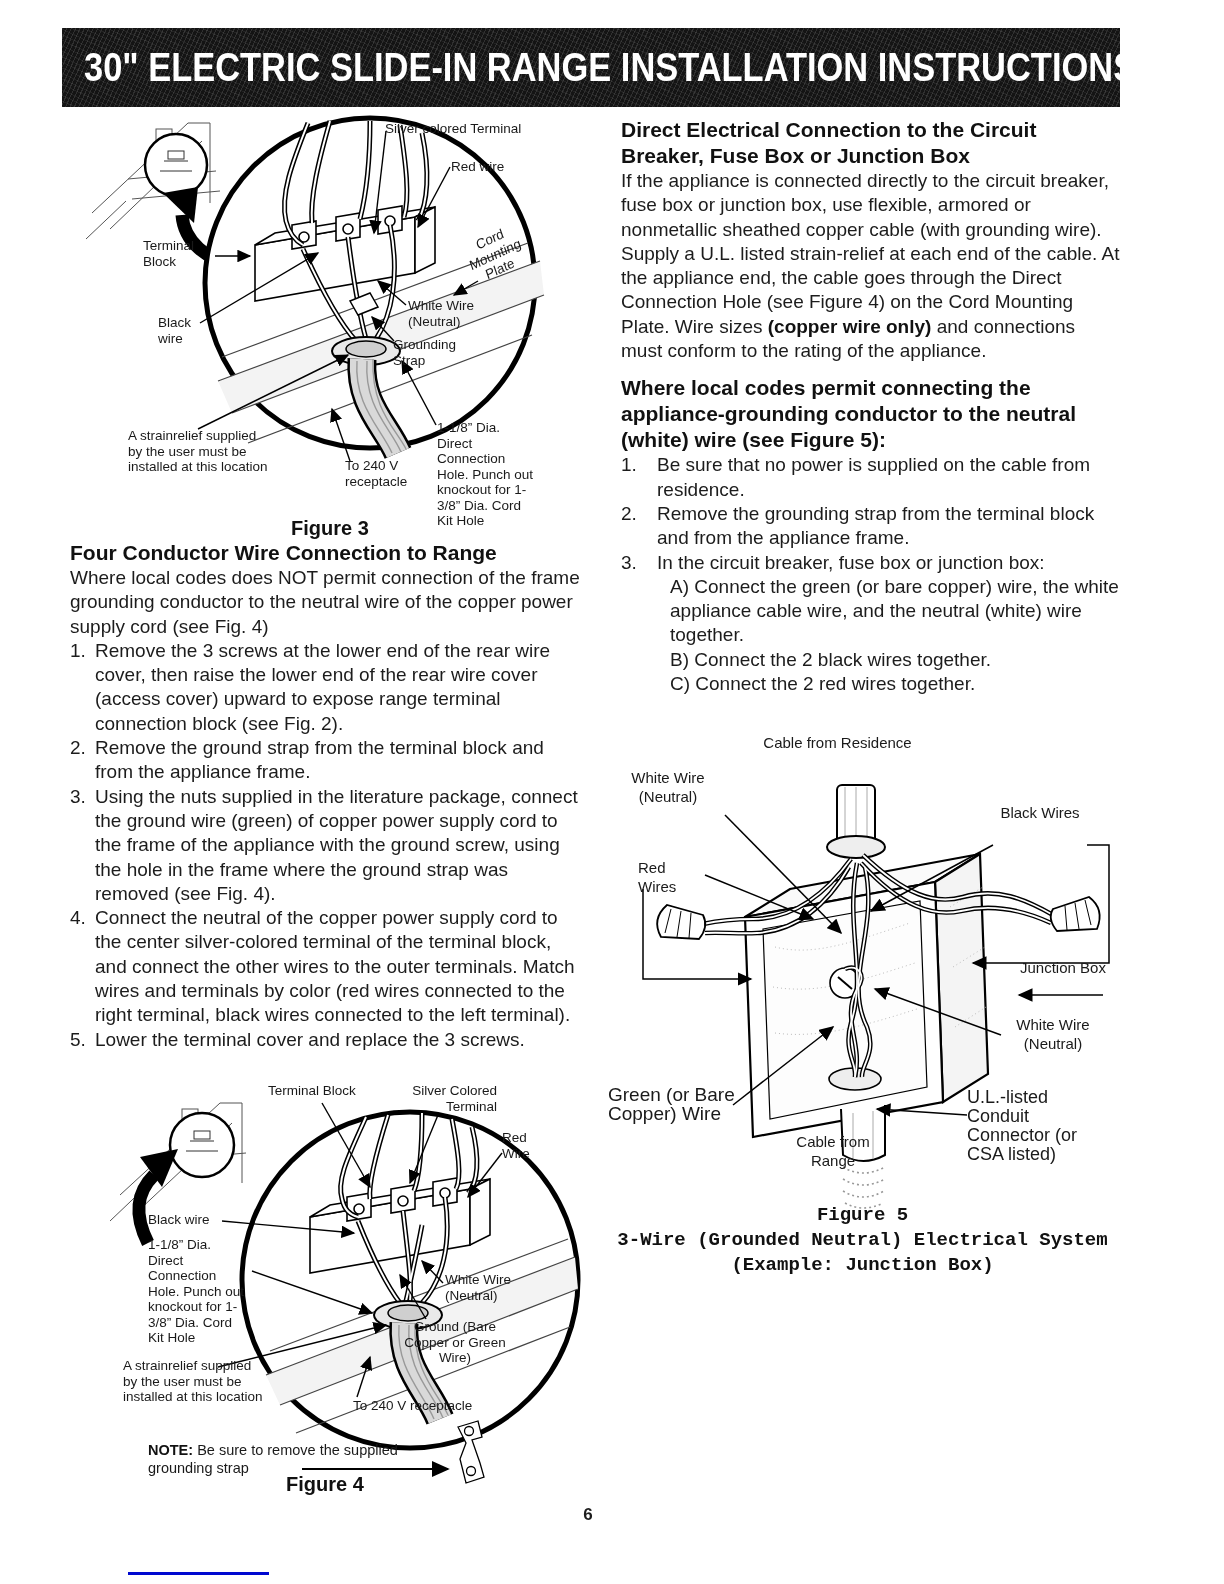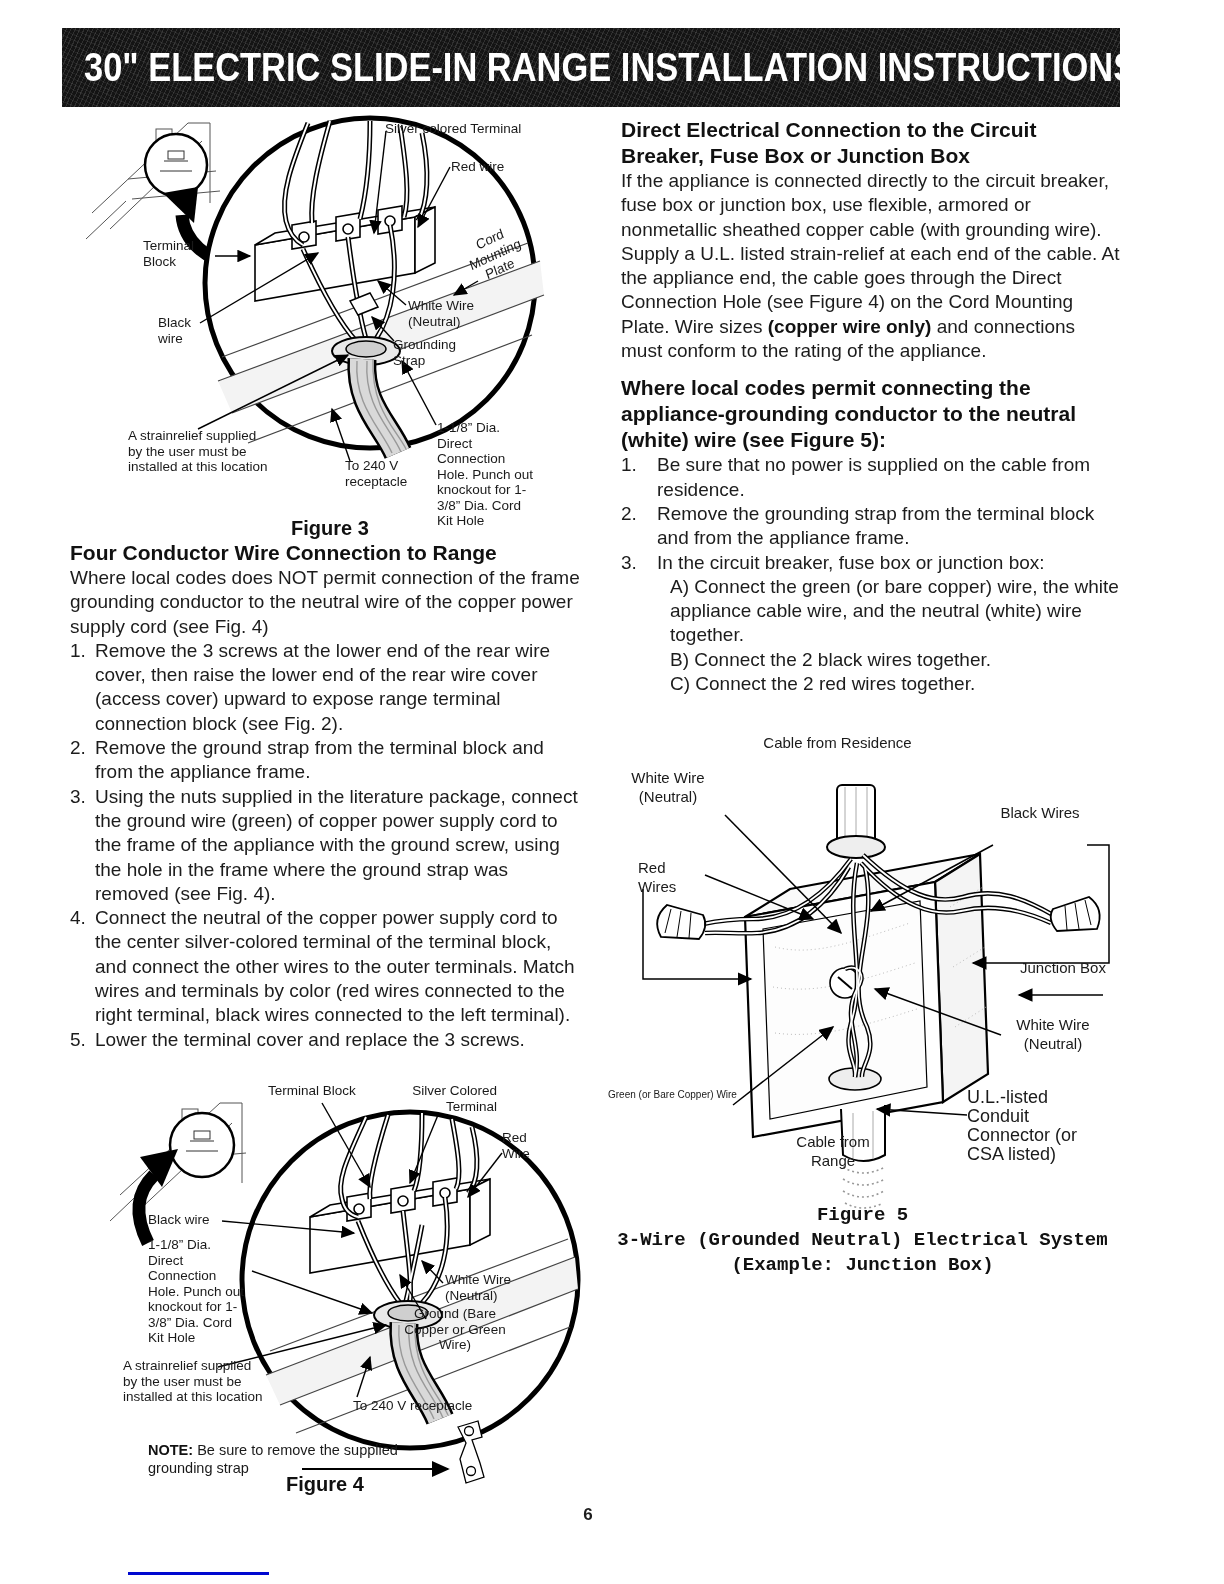--- a/index.html
+++ b/index.html
@@ -287,21 +287,21 @@
         <path d="M0,0 L10,4.5 L0,9 Z" fill="#000"></path>
       </marker>
     </defs>
   </svg>
   <div class="lbl" style="left:150px;top:6px;width:165px;text-align:center;font-size:15px;line-height:19px;">Cable from Residence</div>
   <div class="lbl" style="left:7px;top:41px;width:112px;text-align:center;font-size:15px;line-height:19px;">White Wire (Neutral)</div>
   <div class="lbl" style="left:390px;top:76px;width:90px;text-align:center;font-size:15px;line-height:19px;">Black Wires</div>
   <div class="lbl" style="left:33px;top:131px;width:66px;font-size:15px;line-height:19px;">Red Wires</div>
   <div class="lbl" style="left:415px;top:231px;width:95px;text-align:left;font-size:15px;line-height:19px;">Junction Box</div>
   <div class="lbl" style="left:392px;top:288px;width:112px;text-align:center;font-size:15px;line-height:19px;">White Wire (Neutral)</div>
-  <div class="lbl" style="left:3px;top:358px;width:150px;font-size:10px;line-height:19px;">Green (or Bare Copper) Wire</div>
+  <div class="lbl" style="left:3px;top:358px;width:150px;font-size:19px;line-height:19px;">Green (or Bare Copper) Wire</div>
   <div class="lbl" style="left:178px;top:405px;width:100px;text-align:center;font-size:15px;line-height:19px;">Cable from Range</div>
   <div class="lbl" style="left:362px;top:361px;width:145px;font-size:18px;line-height:19px;">U.L.-listed Conduit Connector (or CSA listed)</div>
   <div class="fig5caps" style="left:0;top:476px;">
     <div>Figure 5</div>
     <div>3-Wire (Grounded Neutral) Electrical System</div>
     <div>(Example: Junction Box)</div>
   </div>
 </div>
 
 <div class="abs fig" style="left:70px;top:1075px;width:515px;height:445px;">
@@ -410,21 +410,21 @@
       <circle cx="399" cy="356" r="4.5"></circle>
       <circle cx="401" cy="396" r="4.5"></circle>
     </g>
   </svg>
   <div class="lbl" style="left:198px;top:8px;width:110px;white-space:nowrap;">Terminal Block</div>
   <div class="lbl" style="left:312px;top:8px;width:115px;text-align:right;">Silver Colored Terminal</div>
   <div class="lbl" style="left:432px;top:55px;width:45px;">Red Wire</div>
   <div class="lbl" style="left:78px;top:137px;width:75px;white-space:nowrap;">Black wire</div>
   <div class="lbl" style="left:78px;top:162px;width:100px;">1-1/8” Dia. Direct Connection Hole. Punch out knockout for 1-3/8” Dia. Cord Kit Hole</div>
   <div class="lbl" style="left:375px;top:197px;width:90px;">White Wire (Neutral)</div>
-  <div class="lbl" style="left:330px;top:231px;width:110px;text-align:center;">Ground (Bare Copper or Green Wire)</div>
+  <div class="lbl" style="left:330px;top:244px;width:110px;text-align:center;">Ground (Bare Copper or Green Wire)</div>
   <div class="lbl" style="left:53px;top:283px;width:145px;">A strainrelief supplied by the user must be installed at this location</div>
   <div class="lbl" style="left:283px;top:323px;width:160px;white-space:nowrap;">To 240 V receptacle</div>
   <div class="lbl" style="left:78px;top:366px;width:250px;font-size:14.5px;line-height:18px;"><b>NOTE:</b> <span>Be sure to remove the supplied grounding strap</span></div>
   <div class="cap" style="left:175px;top:398px;width:160px;">Figure 4</div>
 </div>
 
 <div class="abs pageno">6</div>
 <div class="abs blueline"></div>
 
 </body></html>

